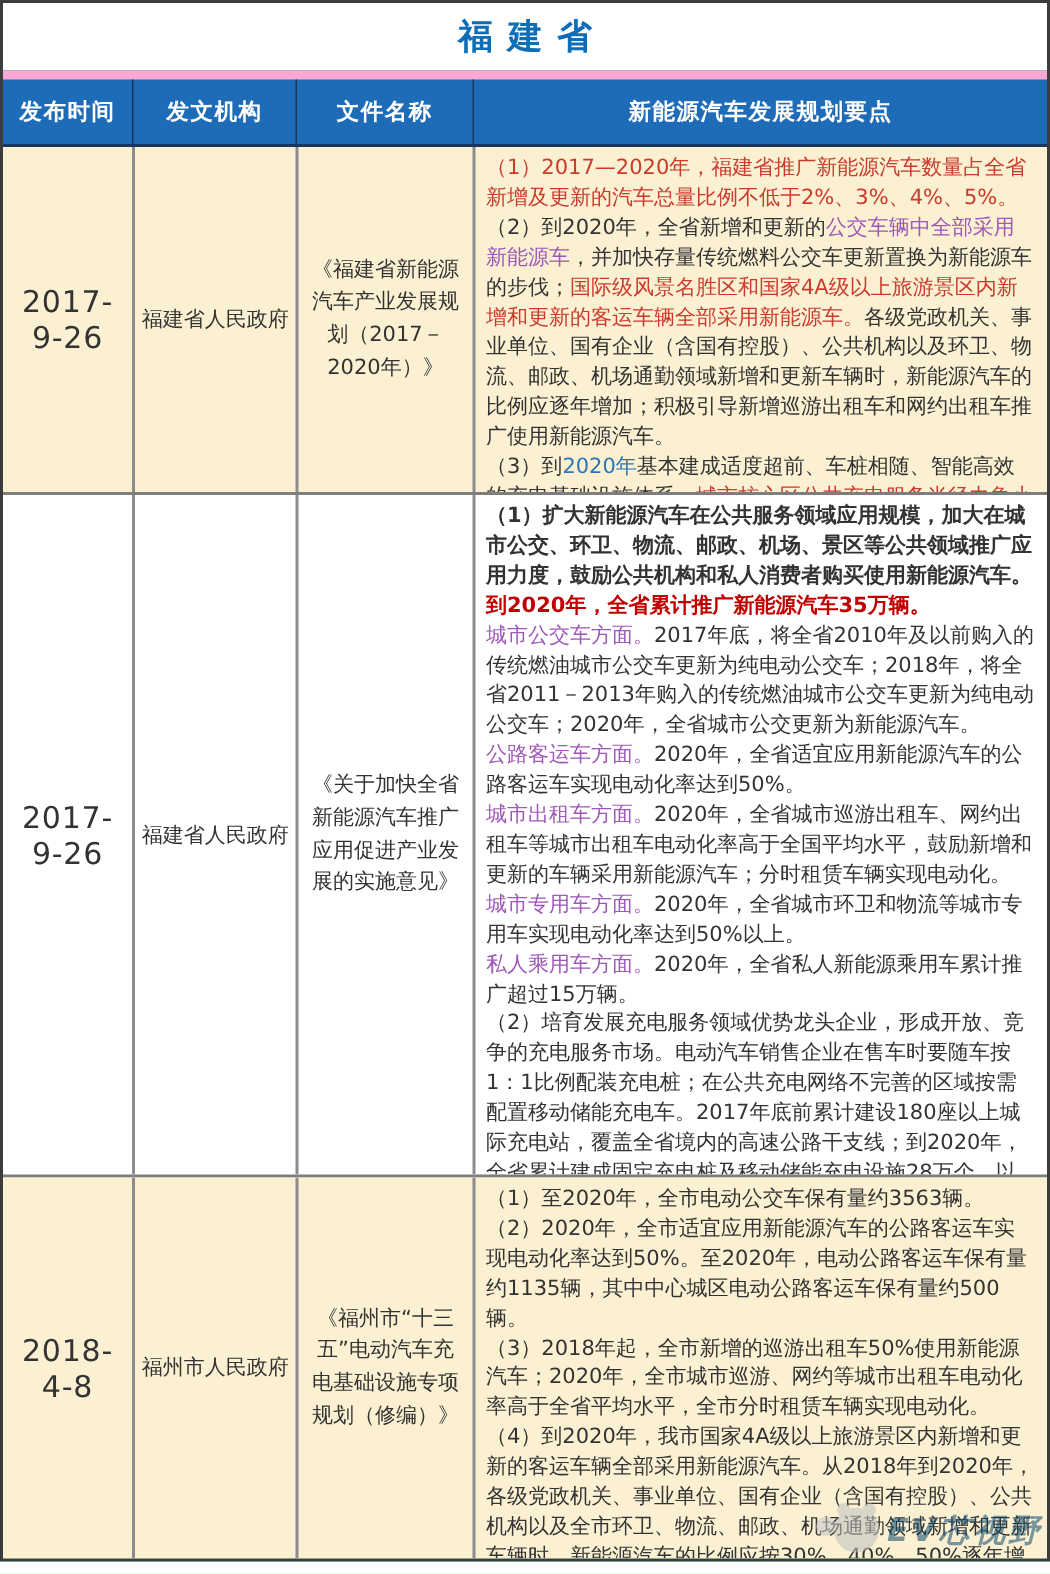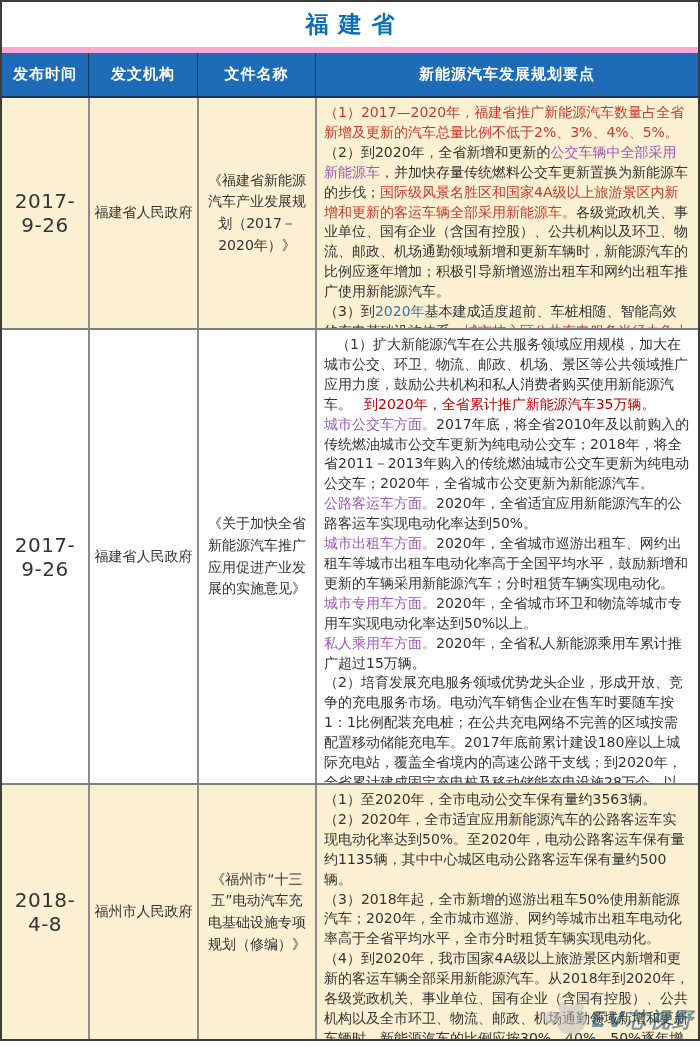--- a/index.html
+++ b/index.html
@@ -53,21 +53,21 @@
     display:block; text-align:left; padding:5px 8px 21px 7px;
     font-size:14px; line-height:19.9px;
   }
   .points p { margin:0; }
 
   .c-ink   { color:var(--ink); }
   .c-red   { color:var(--red); }
   .c-red2  { color:var(--red2); }
   .c-purple{ color:var(--purple); }
   .c-blue  { color:var(--blue); }
-  .bold    { font-weight:normal;margin-left:12px; }
+  .bold    { font-weight:bold; }
 
   .watermark {
     position:absolute; right:5px; bottom:14px;
     display:flex; align-items:center; gap:5px; opacity:0.55; pointer-events:none;
   }
   .wm-logo { width:30px; height:30px; border-radius:50%; background:#bfbfbf; position:relative; }
   .wm-logo::before, .wm-logo::after {
     content:""; position:absolute; width:9px; height:9px; border-radius:50%; background:#bfbfbf; top:-3px;
   }
   .wm-logo::before { left:2px; }

